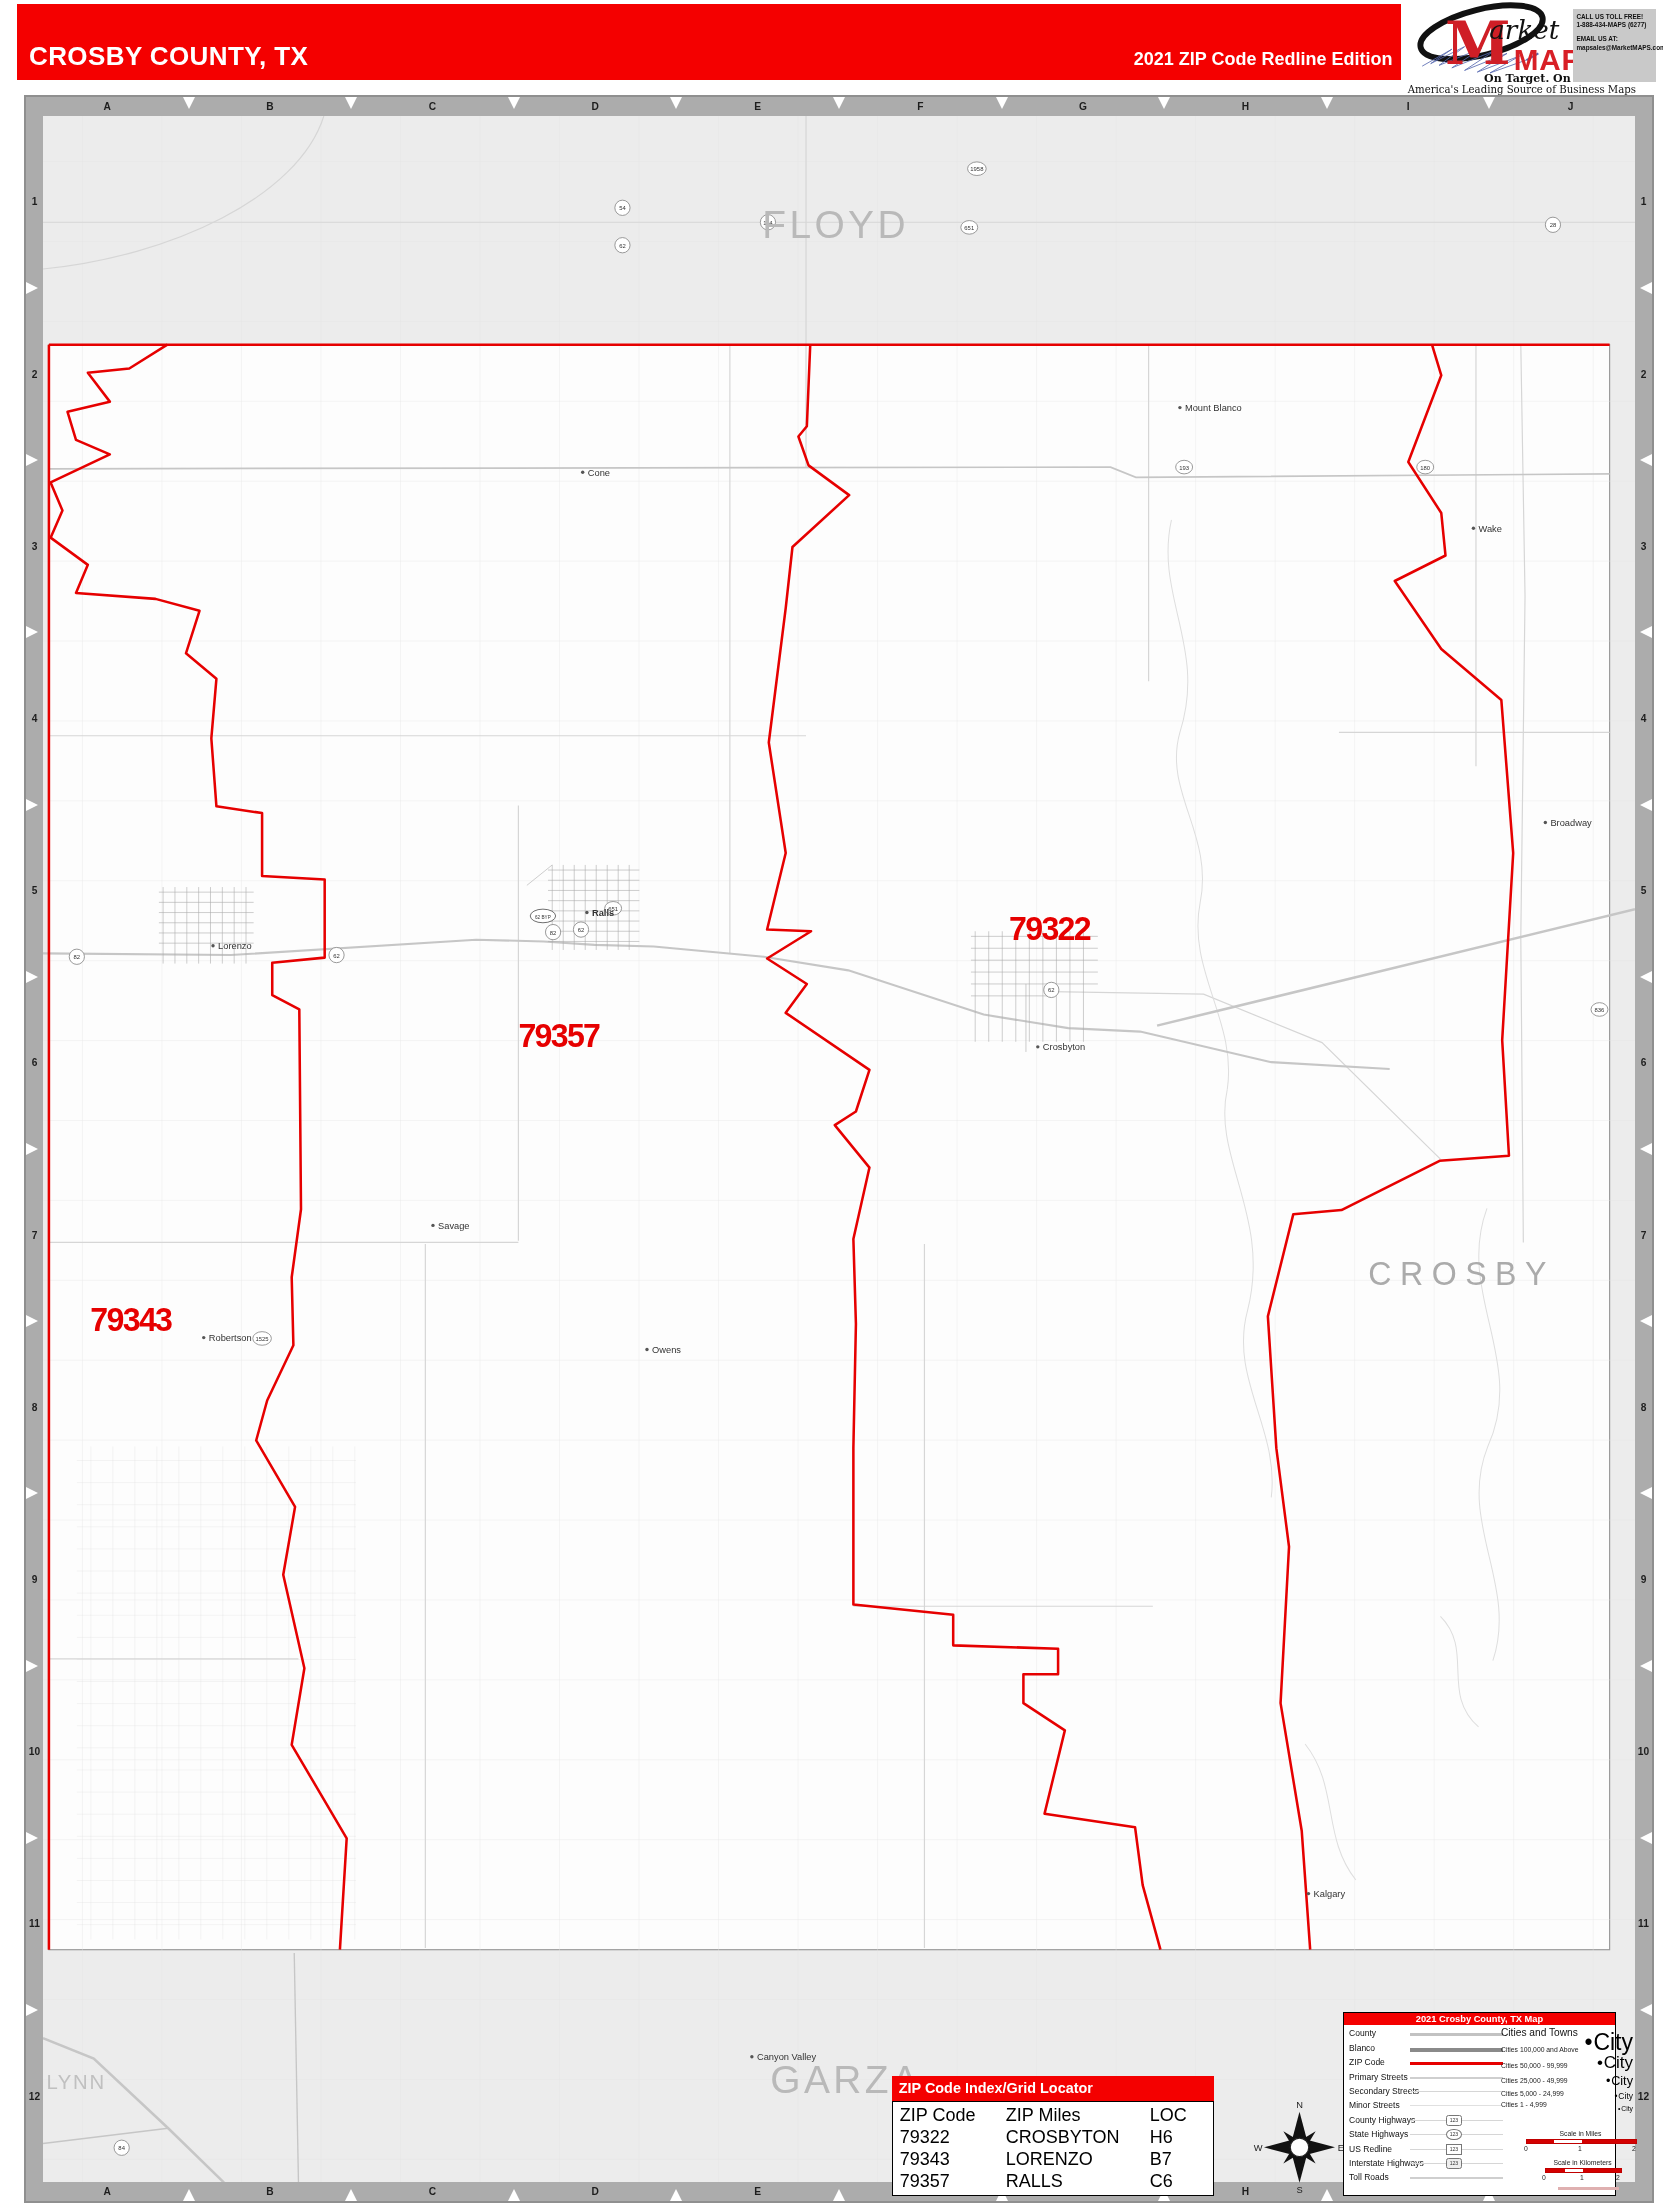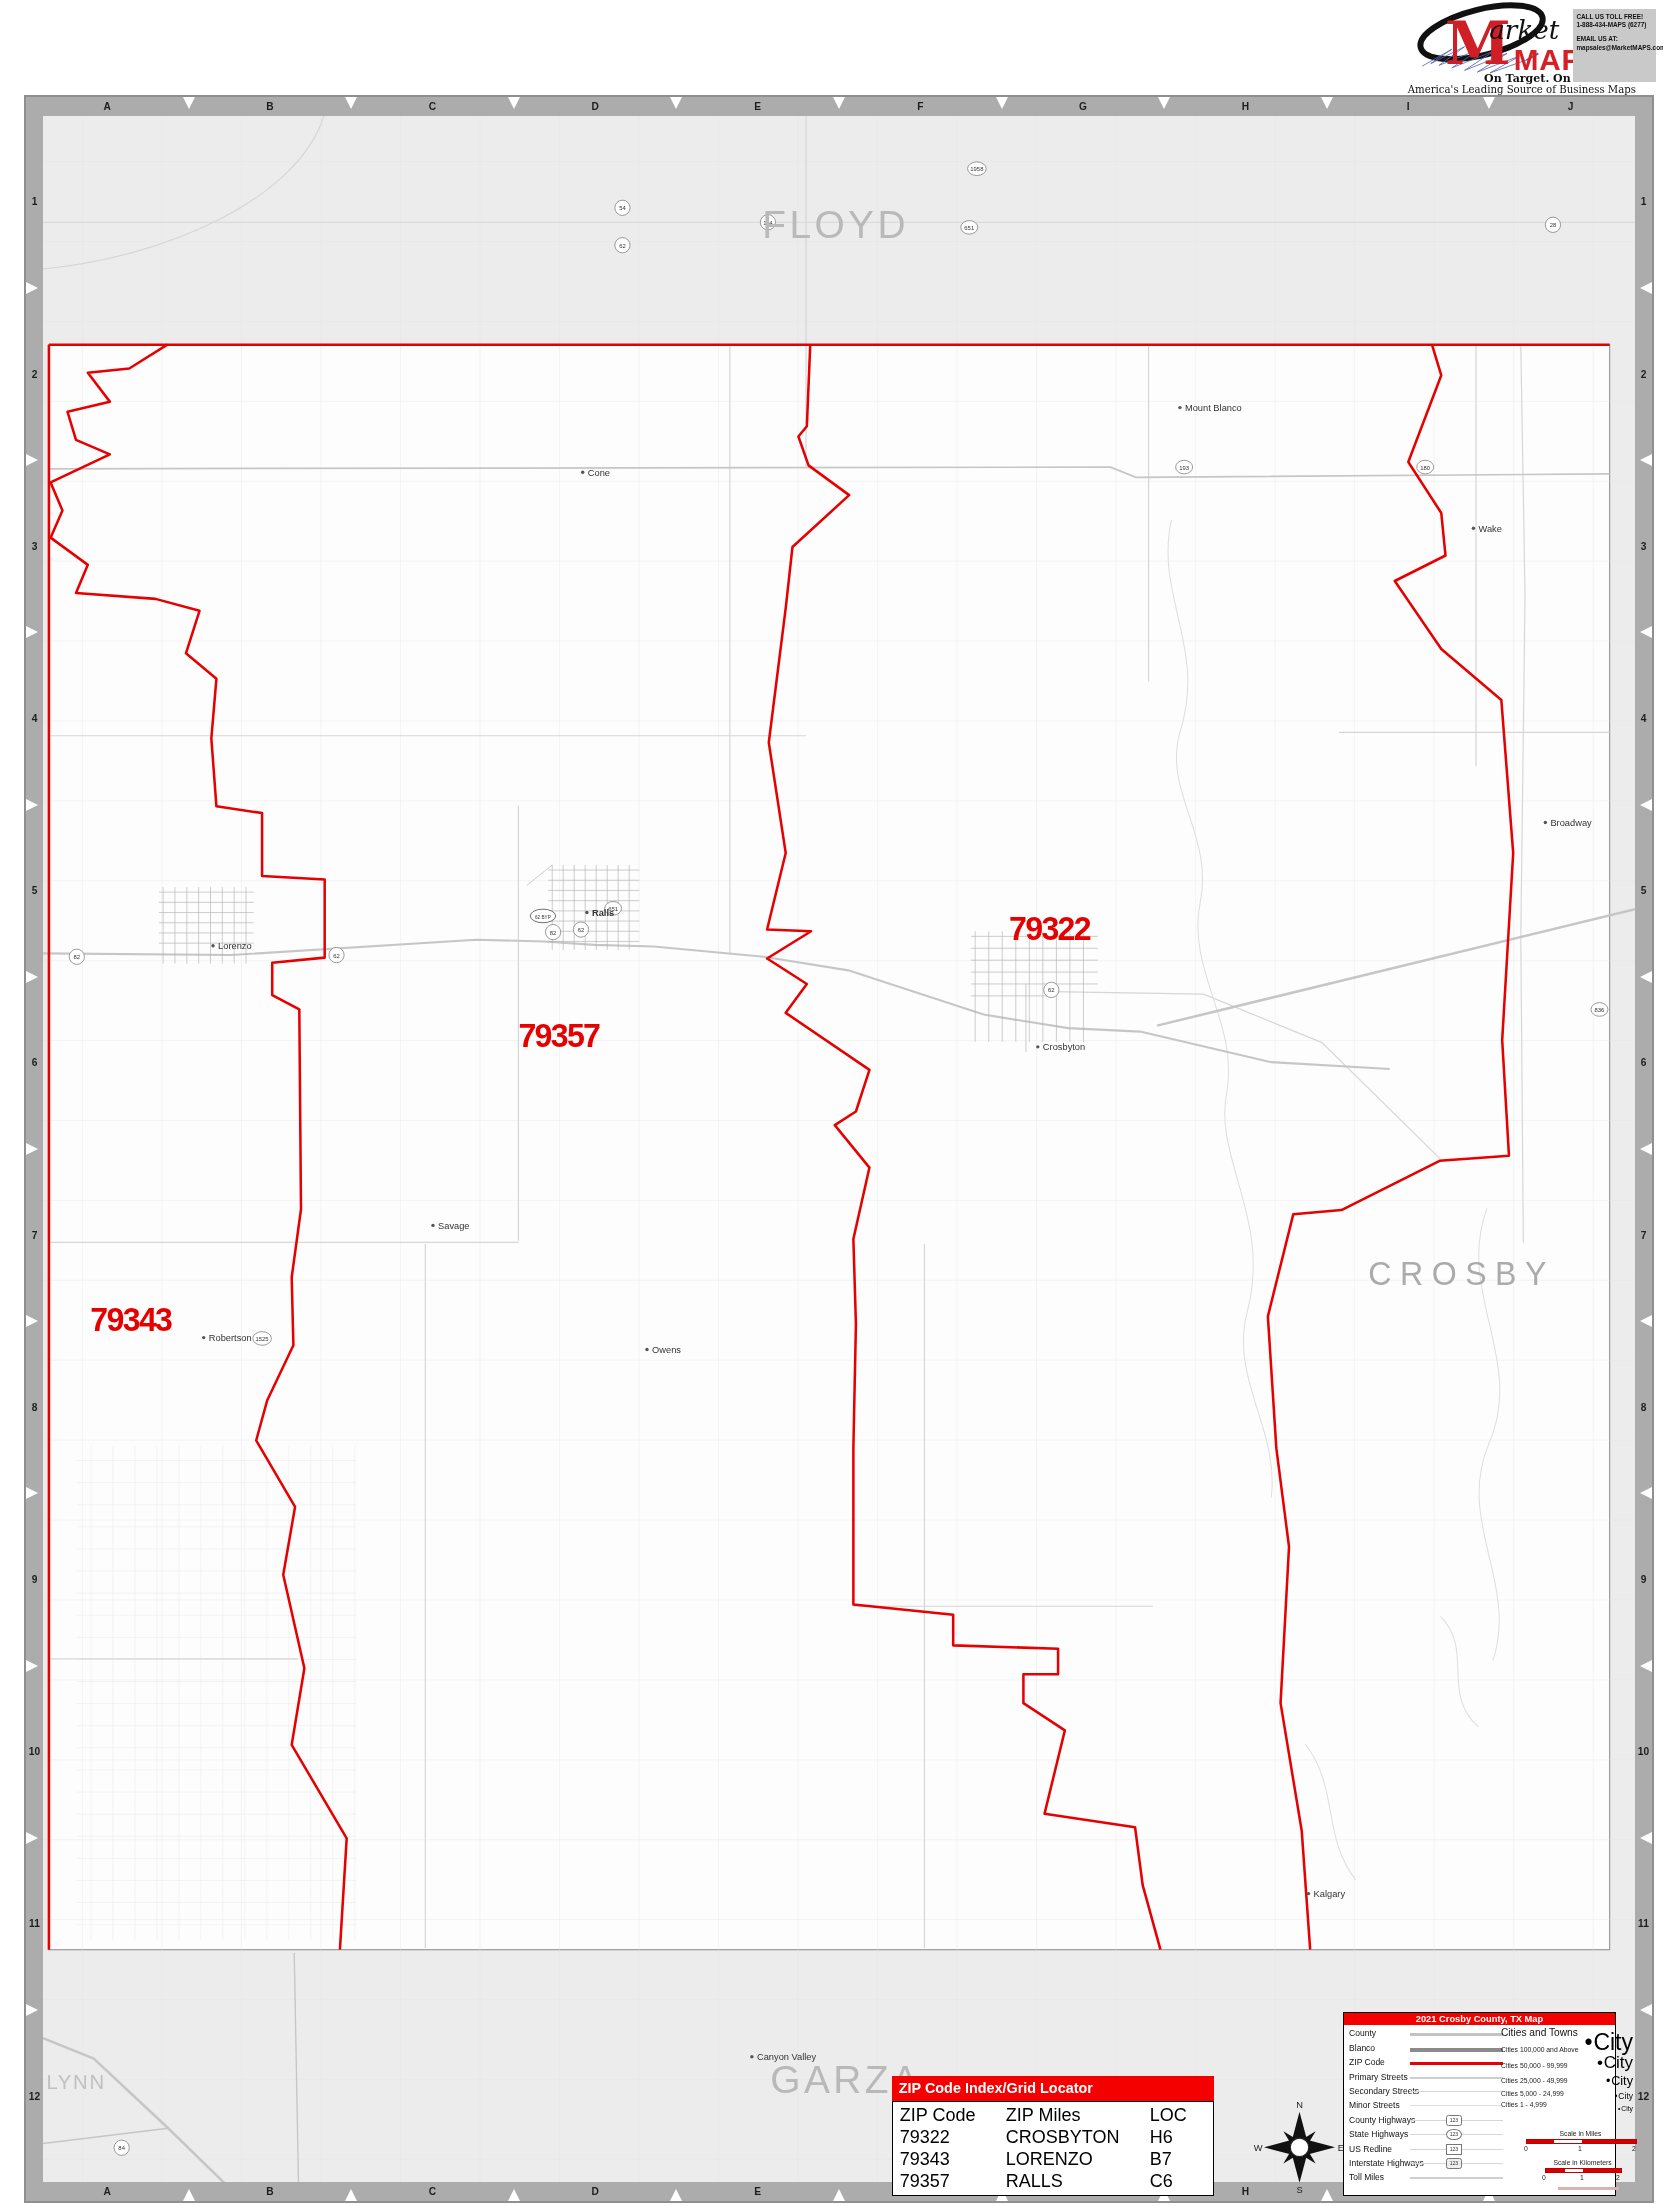--- a/index.html
+++ b/index.html
@@ -71,20 +71,24 @@
   .idx-row{display:grid;grid-template-columns:106px 144px 1fr;font-size:18px;line-height:22px;padding-left:6.8px;color:#000;}
 
   
   #compass{position:absolute;left:1253px;top:2098px;}
 </style>
 </head>
 <body>
 
 <div id="page">
 
+  <div id="header-bar">
+    <div id="page-title">CROSBY COUNTY, TX</div>
+    <div id="edition-label">2021 ZIP Code Redline Edition</div>
+  </div>
 
   <div id="logo-block">
     <svg width="262" height="95" viewBox="0 0 309 112">
       <ellipse cx="95" cy="38" rx="74" ry="27" fill="none" stroke="#111" stroke-width="7" transform="rotate(-14 95 38)"></ellipse>
       <path d="M25,78 L60,58 L35,75 L75,55 L45,77 L95,57 L60,80 L110,60 L75,83 L125,63 L90,85 L140,66 L105,86 L150,70" fill="none" stroke="#5668b0" stroke-width="1.1" opacity="0.9"></path>
       <path d="M148,71 L162,63" stroke="#5668b0" stroke-width="2.4"></path>
       <text x="52" y="76" font-family="DejaVu Serif,serif" font-size="70" font-weight="bold" fill="#cf1e26">M</text>
       <text x="104" y="46" font-family="DejaVu Serif,serif" font-style="italic" font-size="31" fill="#111">arket</text>
       <text x="133" y="82" font-family="Liberation Sans,sans-serif" font-size="35" font-weight="bold" fill="#d81f26" letter-spacing="1">MAPS</text>
       <text x="98" y="97" font-family="DejaVu Serif,serif" font-size="13" font-weight="bold" fill="#111">On Target.  On Time.</text>
@@ -416,21 +420,21 @@
           <span class="lshield round">123</span>
         </span></div>
     <div class="lrow" style="top:131px"><span class="llabel">US Redline</span><span class="lsym">
           <span class="lline" style="height:0.8px;background:#d6d6d6"></span>
           <span class="lshield">123</span>
         </span></div>
     <div class="lrow" style="top:145px"><span class="llabel">Interstate Highways</span><span class="lsym">
           <span class="lline" style="height:0.8px;background:#d6d6d6"></span>
           <span class="lshield rrect" style="background:#eee">123</span>
         </span></div>
-    <div class="lrow" style="top:159px"><span class="llabel">Toll Miles</span><span class="lsym">
+    <div class="lrow" style="top:159px"><span class="llabel">Toll Roads</span><span class="lsym">
           <span class="lline" style="height:1.7px;background:#cfcfcf"></span>
         </span></div>
 
     <div id="cities-title">Cities and Towns</div>
     <div class="crow" style="top:30.5px"><span class="clabel">Cities 100,000 and Above</span><span class="csample s0">City</span></div>
     <div class="crow" style="top:47px"><span class="clabel">Cities 50,000 - 99,999</span><span class="csample s1">City</span></div>
     <div class="crow" style="top:62px"><span class="clabel">Cities 25,000 - 49,999</span><span class="csample s2">City</span></div>
     <div class="crow" style="top:75px"><span class="clabel">Cities 5,000 - 24,999</span><span class="csample s3">City</span></div>
     <div class="crow" style="top:86px"><span class="clabel">Cities 1 - 4,999</span><span class="csample s4">City</span></div>
 

